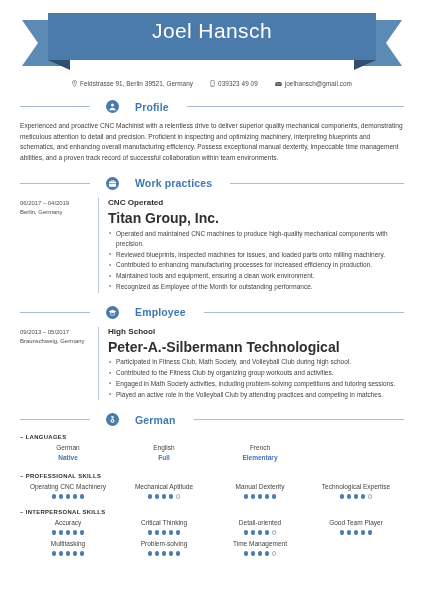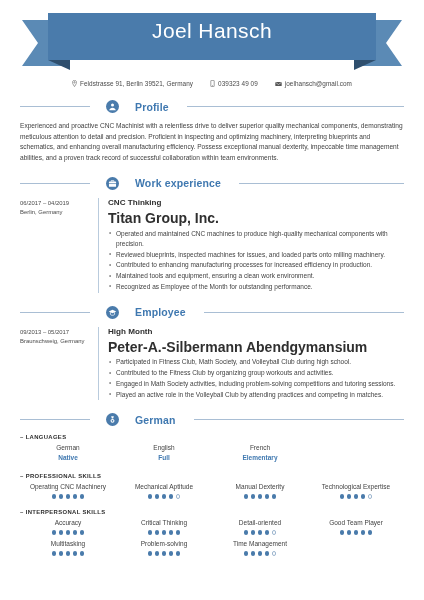--- a/index.html
+++ b/index.html
@@ -152,31 +152,31 @@
 
   <div class="sec-head">
     <span class="rule-l"></span>
     <span class="ico-badge">
       <svg width="9" height="9" viewBox="0 0 12 12">
           <rect x="1.3" y="3.4" width="9.4" height="7" rx="0.8" fill="#fff"></rect>
           <path d="M4.2 3.4V2.3h3.6v1.1" fill="none" stroke="#fff" stroke-width="1.1"></path>
           <rect x="1.3" y="5.8" width="9.4" height="0.9" fill="#4a7bab"></rect>
         </svg>
     </span>
-    <span class="title">Work experience</span>
+    <span class="title">Work practices</span>
     <span class="rule-r"></span>
   </div>
   <div class="entry">
     <div class="left">
       <div class="dates">06/2017 – 04/2019</div>
       <div class="dates">Berlin, Germany</div>
     </div>
     <div class="divider"></div>
     <div class="right">
-      <div class="job">CNC Thinking</div>
+      <div class="job">CNC Operated</div>
       <div class="org">Titan Group, Inc.</div>
       <ul id="work-bullets">
           <li>Operated and maintained CNC machines to produce high-quality mechanical components with precision.</li>
           <li>Reviewed blueprints, inspected machines for issues, and loaded parts onto milling machinery.</li>
           <li>Contributed to enhancing manufacturing processes for increased efficiency in production.</li>
           <li>Maintained tools and equipment, ensuring a clean work environment.</li>
           <li>Recognized as Employee of the Month for outstanding performance.</li>
         </ul>
     </div>
   </div>
@@ -192,22 +192,22 @@
     <span class="title">Employee</span>
     <span class="rule-r"></span>
   </div>
   <div class="entry">
     <div class="left">
       <div class="dates">09/2013 – 05/2017</div>
       <div class="dates">Braunschweig, Germany</div>
     </div>
     <div class="divider"></div>
     <div class="right">
-      <div class="job">High Month</div>
-      <div class="org">Peter-A.-Silbermann Abendgymansium</div>
+      <div class="job">High School</div>
+      <div class="org">Peter-A.-Silbermann Technological</div>
       <ul id="edu-bullets">
           <li>Participated in Fitness Club, Math Society, and Volleyball Club during high school.</li>
           <li>Contributed to the Fitness Club by organizing group workouts and activities.</li>
           <li>Engaged in Math Society activities, including problem-solving competitions and tutoring sessions.</li>
           <li>Played an active role in the Volleyball Club by attending practices and competing in matches.</li>
         </ul>
     </div>
   </div>
 
   <div class="sec-head">

